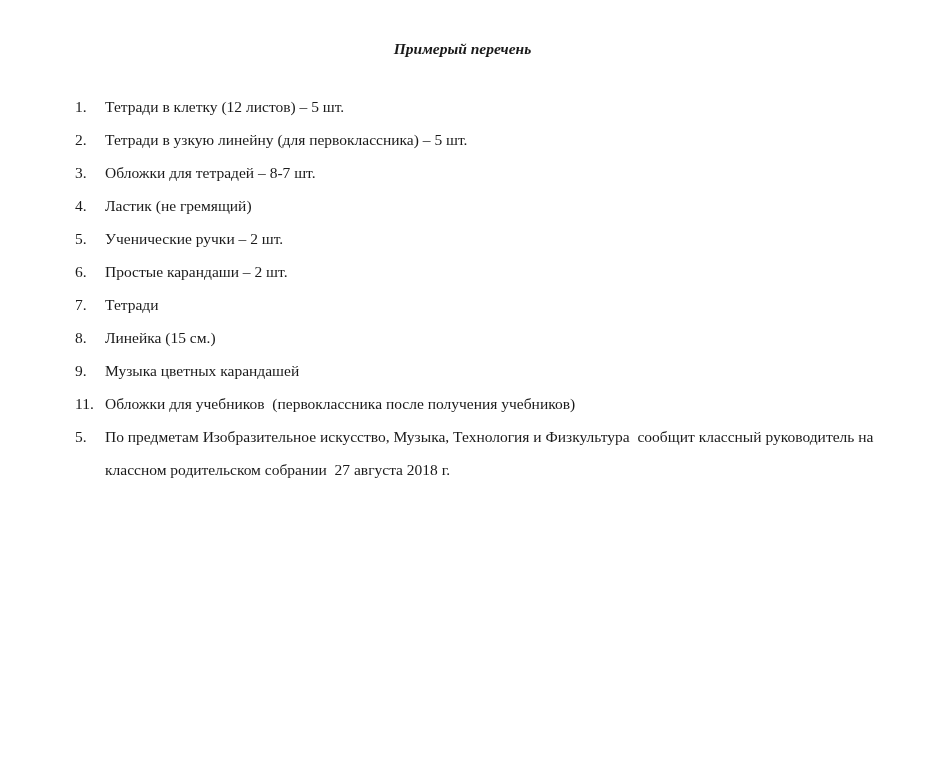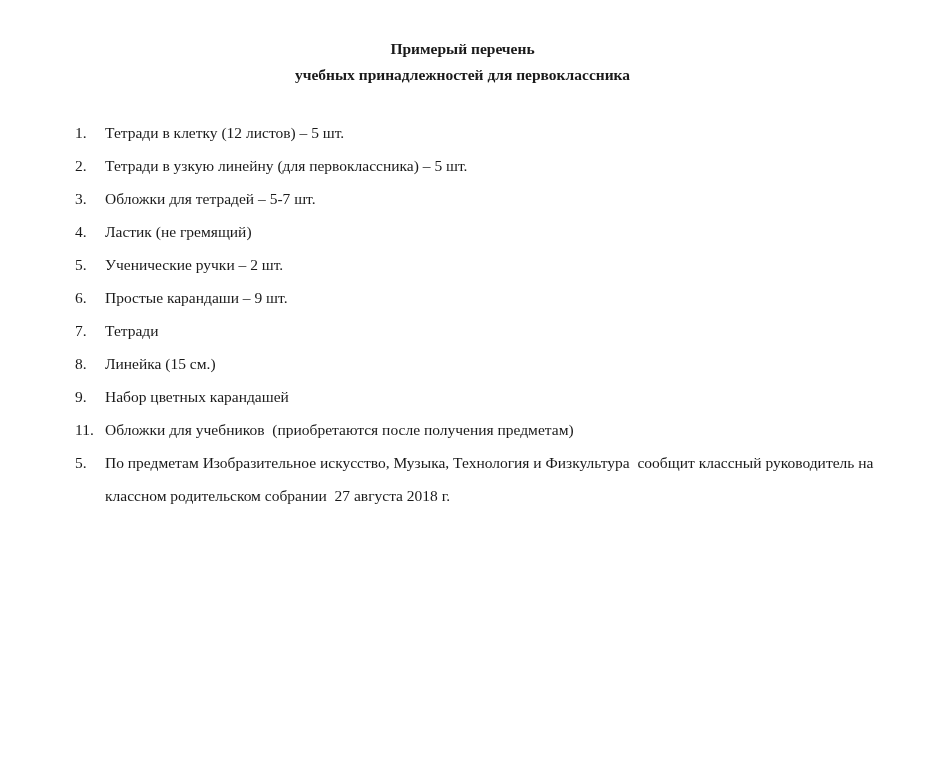--- a/index.html
+++ b/index.html
@@ -17,20 +17,21 @@
     overflow: hidden;
     box-sizing: border-box;
   }
   .doc-title {
     padding-top: 36px;
     text-align: center;
     font-weight: bold;
     font-size: 15.5px;
     line-height: 26px;
     color: #1a1a1a;
+    font-style: italic;
   }
   .doc-title .title-line {
     display: block;
     white-space: pre-wrap;
   }
   .list {
     margin-top: 28px;
     padding-left: 75px;
     padding-right: 18px;
     font-size: 15.5px;
@@ -50,73 +51,72 @@
     white-space: pre-wrap;
   }
 </style>
 </head>
 <body>
 
 <div class="page">
 
   <div class="doc-title">
     <span class="title-line">Примерый перечень</span>
-    <span class="title-line">учебных принадлежностей для первоклассника</span>
   </div>
 
   <div class="list">
 
     <div class="list-item">
       <span class="num">1.</span>
       <span class="text">Тетради в клетку (12 листов) – 5 шт.</span>
     </div>
 
     <div class="list-item">
       <span class="num">2.</span>
       <span class="text">Тетради в узкую линейну (для первоклассника) – 5 шт.</span>
     </div>
 
     <div class="list-item">
       <span class="num">3.</span>
-      <span class="text">Обложки для тетрадей – 5-7 шт.</span>
+      <span class="text">Обложки для тетрадей – 8-7 шт.</span>
     </div>
 
     <div class="list-item">
       <span class="num">4.</span>
       <span class="text">Ластик (не гремящий)</span>
     </div>
 
     <div class="list-item">
       <span class="num">5.</span>
       <span class="text">Ученические ручки – 2 шт.</span>
     </div>
 
     <div class="list-item">
       <span class="num">6.</span>
-      <span class="text">Простые карандаши – 9 шт.</span>
+      <span class="text">Простые карандаши – 2 шт.</span>
     </div>
 
     <div class="list-item">
       <span class="num">7.</span>
       <span class="text">Тетради</span>
     </div>
 
     <div class="list-item">
       <span class="num">8.</span>
       <span class="text">Линейка (15 см.)</span>
     </div>
 
     <div class="list-item">
       <span class="num">9.</span>
-      <span class="text">Набор цветных карандашей</span>
+      <span class="text">Музыка цветных карандашей</span>
     </div>
 
     <div class="list-item">
       <span class="num">11.</span>
-      <span class="text">Обложки для учебников  (приобретаются после получения предметам)</span>
+      <span class="text">Обложки для учебников  (первоклассника после получения учебников)</span>
     </div>
 
     <div class="list-item">
       <span class="num">5.</span>
       <span class="text">По предметам Изобразительное искусство, Музыка, Технология и Физкультура  сообщит классный руководитель на классном родительском собрании  27 августа 2018 г.</span>
     </div>
 
   </div>
 
 </div>

